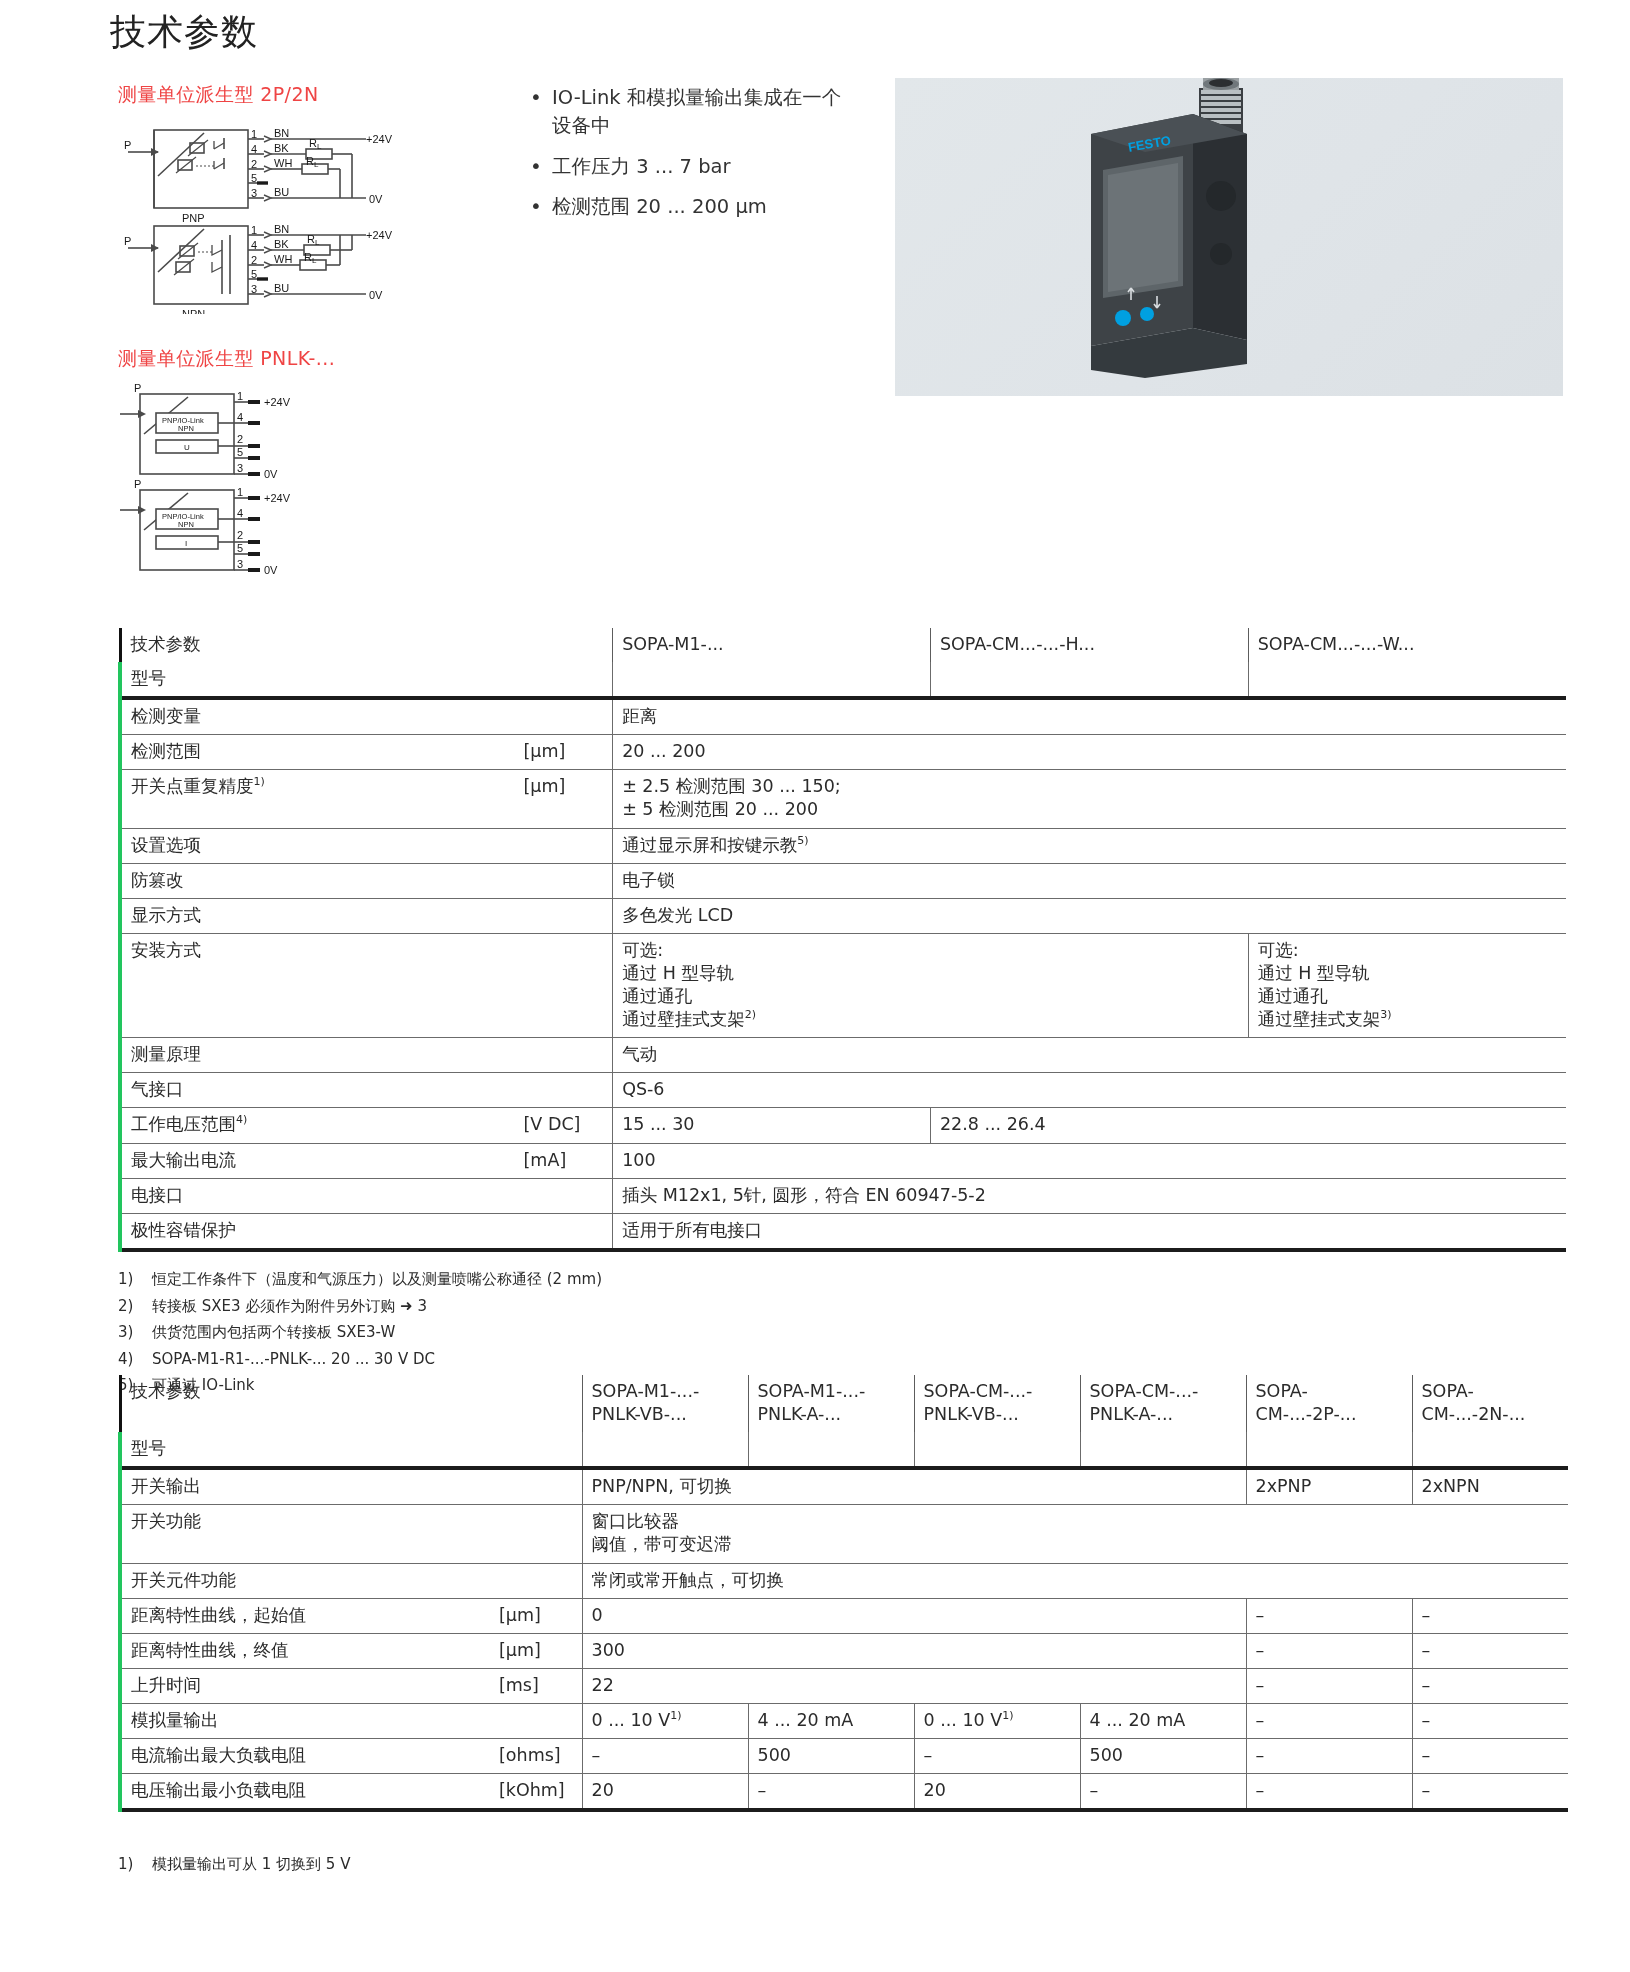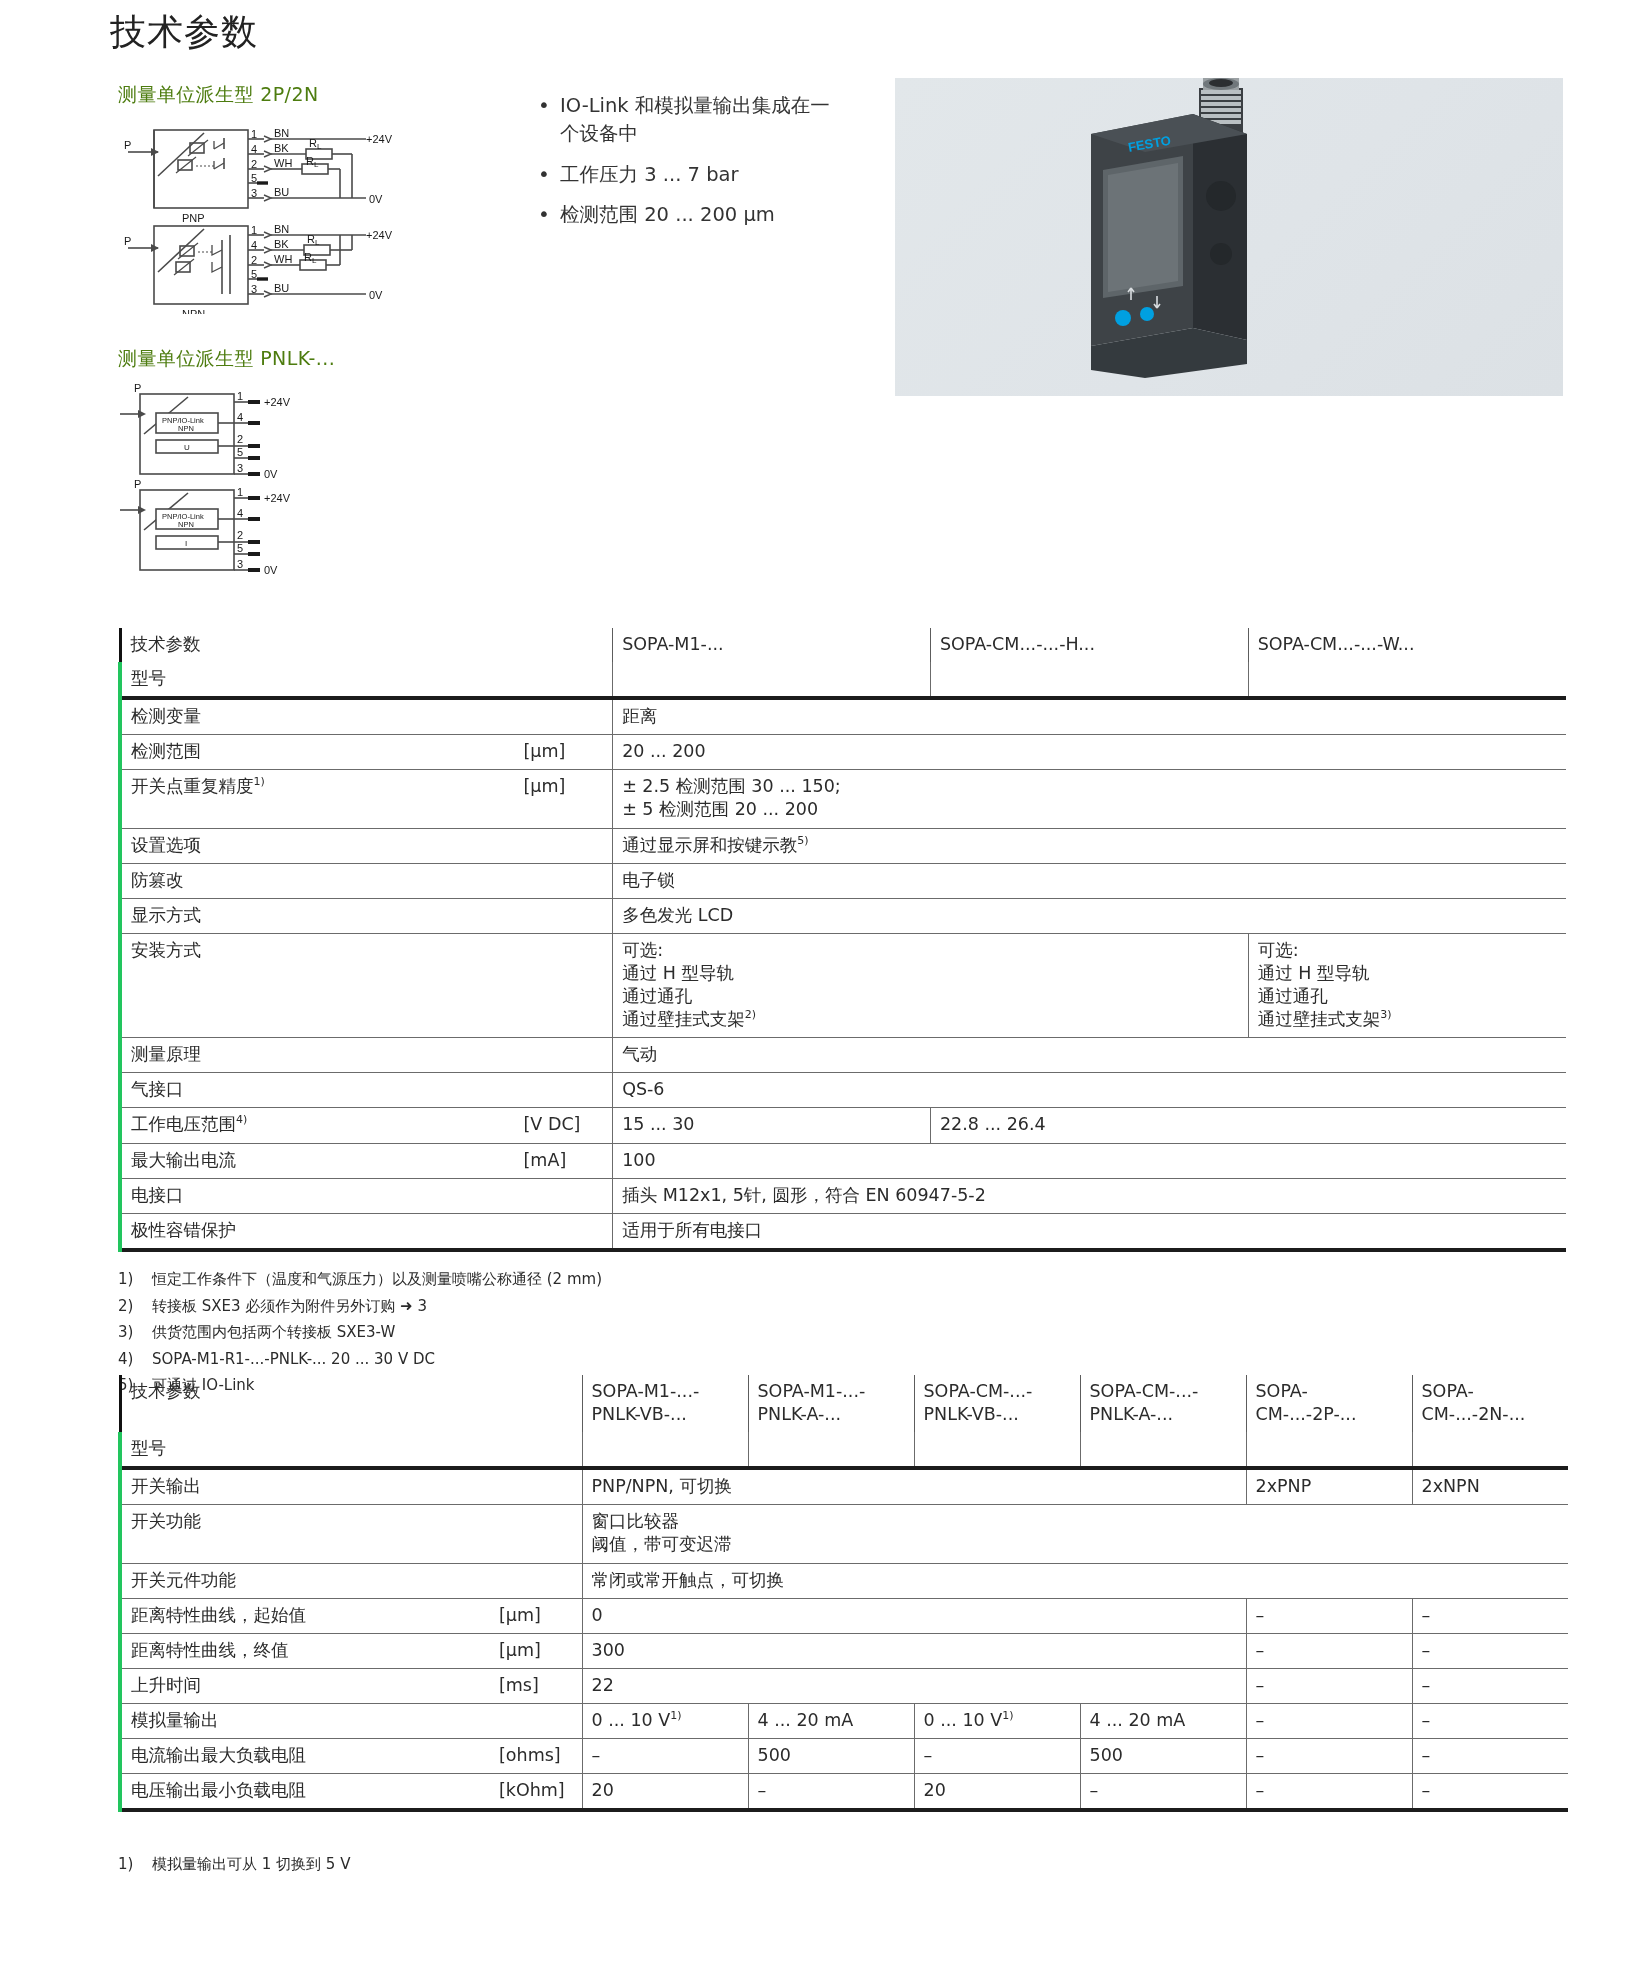--- a/index.html
+++ b/index.html
@@ -15,29 +15,29 @@
   
   .page-title{
     position:absolute;left:110px;top:8px;
     font-size:36px;font-weight:400;letter-spacing:1px;color:#222;
     font-family:"DejaVu Sans","Liberation Sans",sans-serif;
   }
 
   
   .circuit-col{position:absolute;left:118px;top:82px;width:290px;}
   .circuit-head{
-    font-size:19px;color:#4d7c0f;margin-bottom:8px;letter-spacing:.4px;
+    font-size:19px;color:#ef4444;margin-bottom:8px;letter-spacing:.4px;
     font-family:"DejaVu Sans","Liberation Sans",sans-serif;font-weight:400;
   }
   .circuit-head.second{margin-top:32px;}
   .diagram{display:block;}
 
   
   .bullets{position:absolute;left:520px;top:76px;width:330px;}
-  .bullets ul{margin:16px;padding:0;list-style:none;}
+  .bullets ul{margin:8px;padding:0;list-style:none;}
   .bullets li{
     position:relative;padding-left:24px;margin-bottom:12px;
     font-size:19.5px;line-height:1.45;color:#333;
     font-family:"DejaVu Sans","Liberation Sans",sans-serif;
   }
   .bullets li:before{
     content:"\2022";position:absolute;left:2px;top:-1px;font-size:20px;color:#333;
   }
 
   

